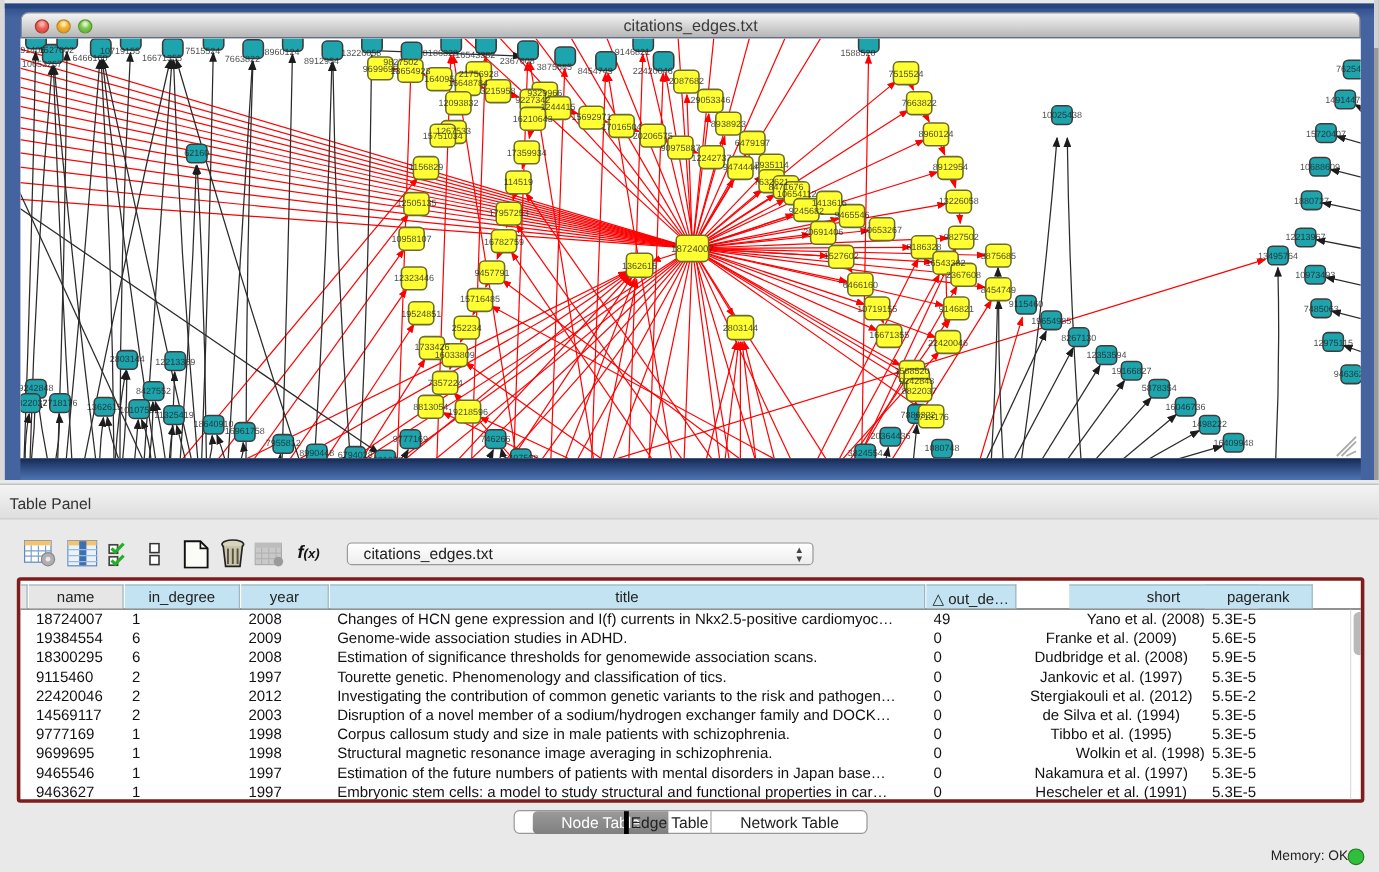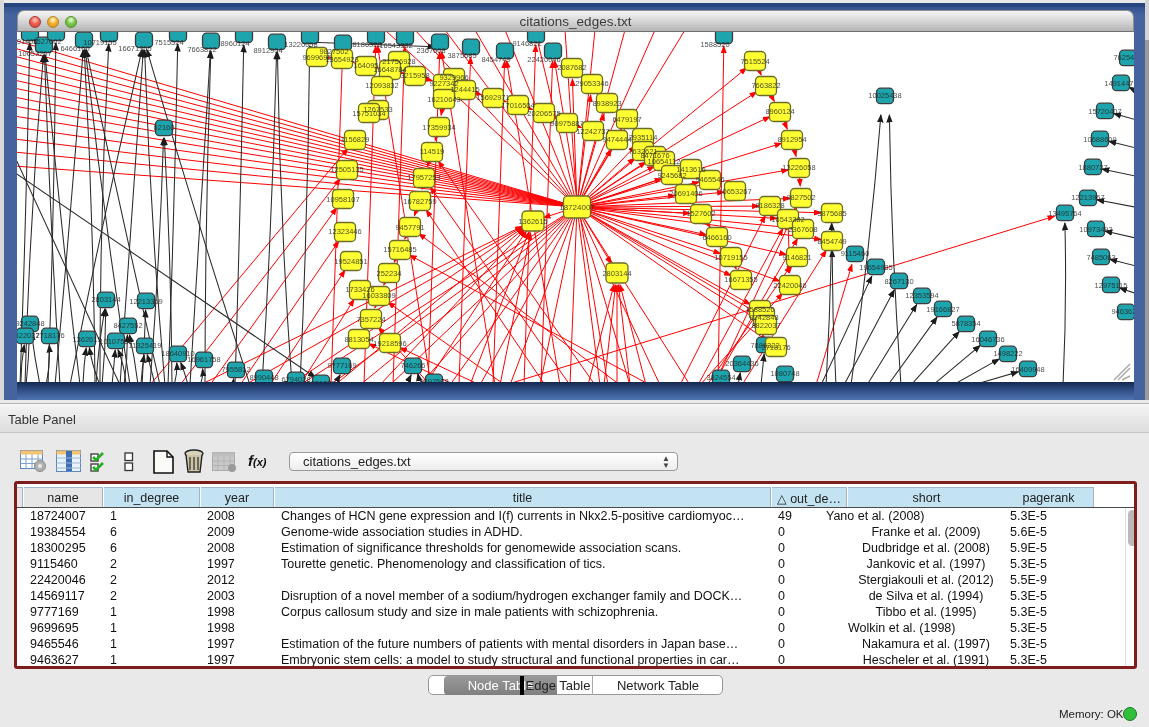--- a/index.html
+++ b/index.html
@@ -632,30 +632,30 @@
 </div>
 <div id="combo">citations_edges.txt<div class="arr">▲<br>▼</div></div>
 <div id="tableC">
  <div id="thead">
       <div class="hc" style="left:0px;width:6px;background:#e6e6e6"></div>
       <div class="hc" style="left:7px;width:79px;background:#e6e6e6">name</div>
       <div class="hc" style="left:87px;width:96px;background:#c3e3f2">in_degree</div>
       <div class="hc" style="left:184px;width:73px;background:#c3e3f2">year</div>
       <div class="hc" style="left:258px;width:496px;background:#c3e3f2">title</div>
       <div class="hc" style="left:755px;width:75px;background:#c3e3f2">△ out_de…</div>
-      <div class="hc" style="left:831px;width:158px;background:#c3e3f2">short</div>
+      <div class="hc" style="left:874px;width:158px;background:#c3e3f2">short</div>
       <div class="hc" style="left:987px;width:90px;background:#c3e3f2">pagerank</div>
     </div>
  <div class="tr" style="top:25px">
       <div class="c" style="left:13px;width:74px">18724007</div>
       <div class="c" style="left:93px;width:91px">1</div>
       <div class="c" style="left:190px;width:68px">2008</div>
       <div class="c" style="left:264px;width:491px">Changes of HCN gene expression and I(f) currents in Nkx2.5-positive cardiomyoc…</div>
       <div class="c" style="left:761px;width:70px">49</div>
-      <div class="c" style="left:809px;width:156px;text-align:left">Yano et al. (2008)</div>
+      <div class="c" style="left:831px;width:156px;text-align:right">Yano et al. (2008)</div>
       <div class="c" style="left:993px;width:85px">5.3E-5</div>
     </div>
 <div class="tr" style="top:41px">
       <div class="c" style="left:13px;width:74px">19384554</div>
       <div class="c" style="left:93px;width:91px">6</div>
       <div class="c" style="left:190px;width:68px">2009</div>
       <div class="c" style="left:264px;width:491px">Genome-wide association studies in ADHD.</div>
       <div class="c" style="left:761px;width:70px">0</div>
       <div class="c" style="left:831px;width:156px;text-align:center">Franke et al. (2009)</div>
       <div class="c" style="left:993px;width:85px">5.6E-5</div>
@@ -675,23 +675,24 @@
       <div class="c" style="left:190px;width:68px">1997</div>
       <div class="c" style="left:264px;width:491px">Tourette genetic. Phenomenology and classification of tics.</div>
       <div class="c" style="left:761px;width:70px">0</div>
       <div class="c" style="left:831px;width:156px;text-align:center">Jankovic et al. (1997)</div>
       <div class="c" style="left:993px;width:85px">5.3E-5</div>
     </div>
 <div class="tr" style="top:89px">
       <div class="c" style="left:13px;width:74px">22420046</div>
       <div class="c" style="left:93px;width:91px">2</div>
       <div class="c" style="left:190px;width:68px">2012</div>
+      <div class="c" style="left:264px;width:491px">Investigating the contribution of common genetic variants to the risk and pathogen…</div>
       <div class="c" style="left:761px;width:70px">0</div>
       <div class="c" style="left:831px;width:156px;text-align:center">Stergiakouli et al. (2012)</div>
-      <div class="c" style="left:993px;width:85px">5.5E-9</div>
+      <div class="c" style="left:993px;width:85px">5.5E-2</div>
     </div>
 <div class="tr" style="top:105px">
       <div class="c" style="left:13px;width:74px">14569117</div>
       <div class="c" style="left:93px;width:91px">2</div>
       <div class="c" style="left:190px;width:68px">2003</div>
       <div class="c" style="left:264px;width:491px">Disruption of a novel member of a sodium/hydrogen exchanger family and DOCK…</div>
       <div class="c" style="left:761px;width:70px">0</div>
       <div class="c" style="left:831px;width:156px;text-align:center">de Silva et al. (1994)</div>
       <div class="c" style="left:993px;width:85px">5.3E-5</div>
     </div>
@@ -701,22 +702,23 @@
       <div class="c" style="left:190px;width:68px">1998</div>
       <div class="c" style="left:264px;width:491px">Corpus callosum study and size in male patients with schizophrenia.</div>
       <div class="c" style="left:761px;width:70px">0</div>
       <div class="c" style="left:831px;width:156px;text-align:center">Tibbo et al. (1995)</div>
       <div class="c" style="left:993px;width:85px">5.3E-5</div>
     </div>
 <div class="tr" style="top:137px">
       <div class="c" style="left:13px;width:74px">9699695</div>
       <div class="c" style="left:93px;width:91px">1</div>
       <div class="c" style="left:190px;width:68px">1998</div>
-      <div class="c" style="left:761px;width:70px">0</div>
-      <div class="c" style="left:831px;width:156px;text-align:left">Wolkin et al. (1998)</div>
+      <div class="c" style="left:264px;width:491px">Structural magnetic resonance image averaging in schizophrenia.</div>
+      <div class="c" style="left:761px;width:70px">0</div>
+      <div class="c" style="left:831px;width:156px;text-align:right">Wolkin et al. (1998)</div>
       <div class="c" style="left:993px;width:85px">5.3E-5</div>
     </div>
 <div class="tr" style="top:153px">
       <div class="c" style="left:13px;width:74px">9465546</div>
       <div class="c" style="left:93px;width:91px">1</div>
       <div class="c" style="left:190px;width:68px">1997</div>
       <div class="c" style="left:264px;width:491px">Estimation of the future numbers of patients with mental disorders in Japan base…</div>
       <div class="c" style="left:761px;width:70px">0</div>
       <div class="c" style="left:831px;width:156px;text-align:center">Nakamura et al. (1997)</div>
       <div class="c" style="left:993px;width:85px">5.3E-5</div>

